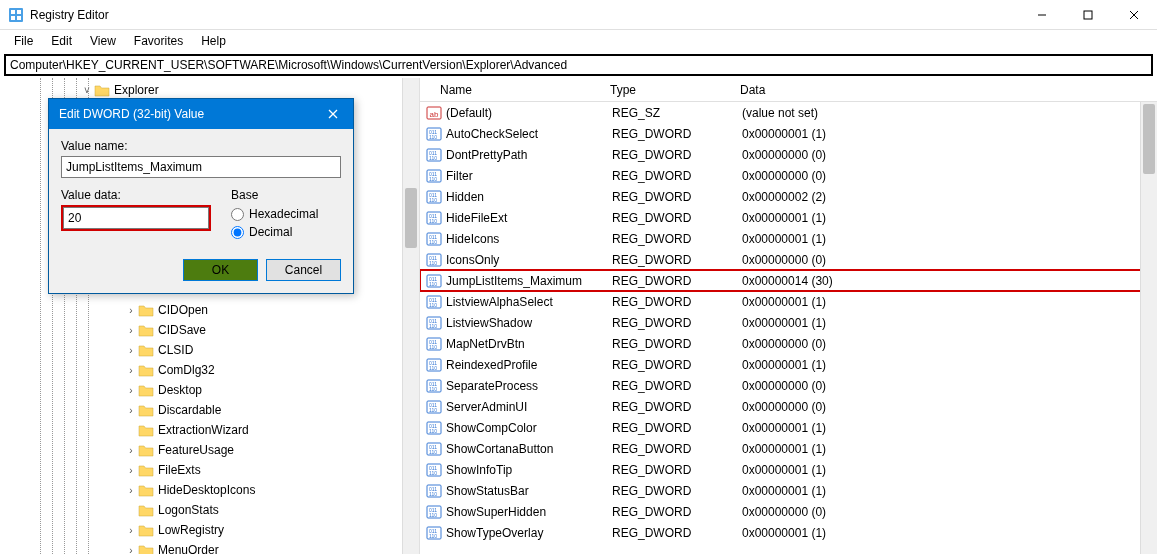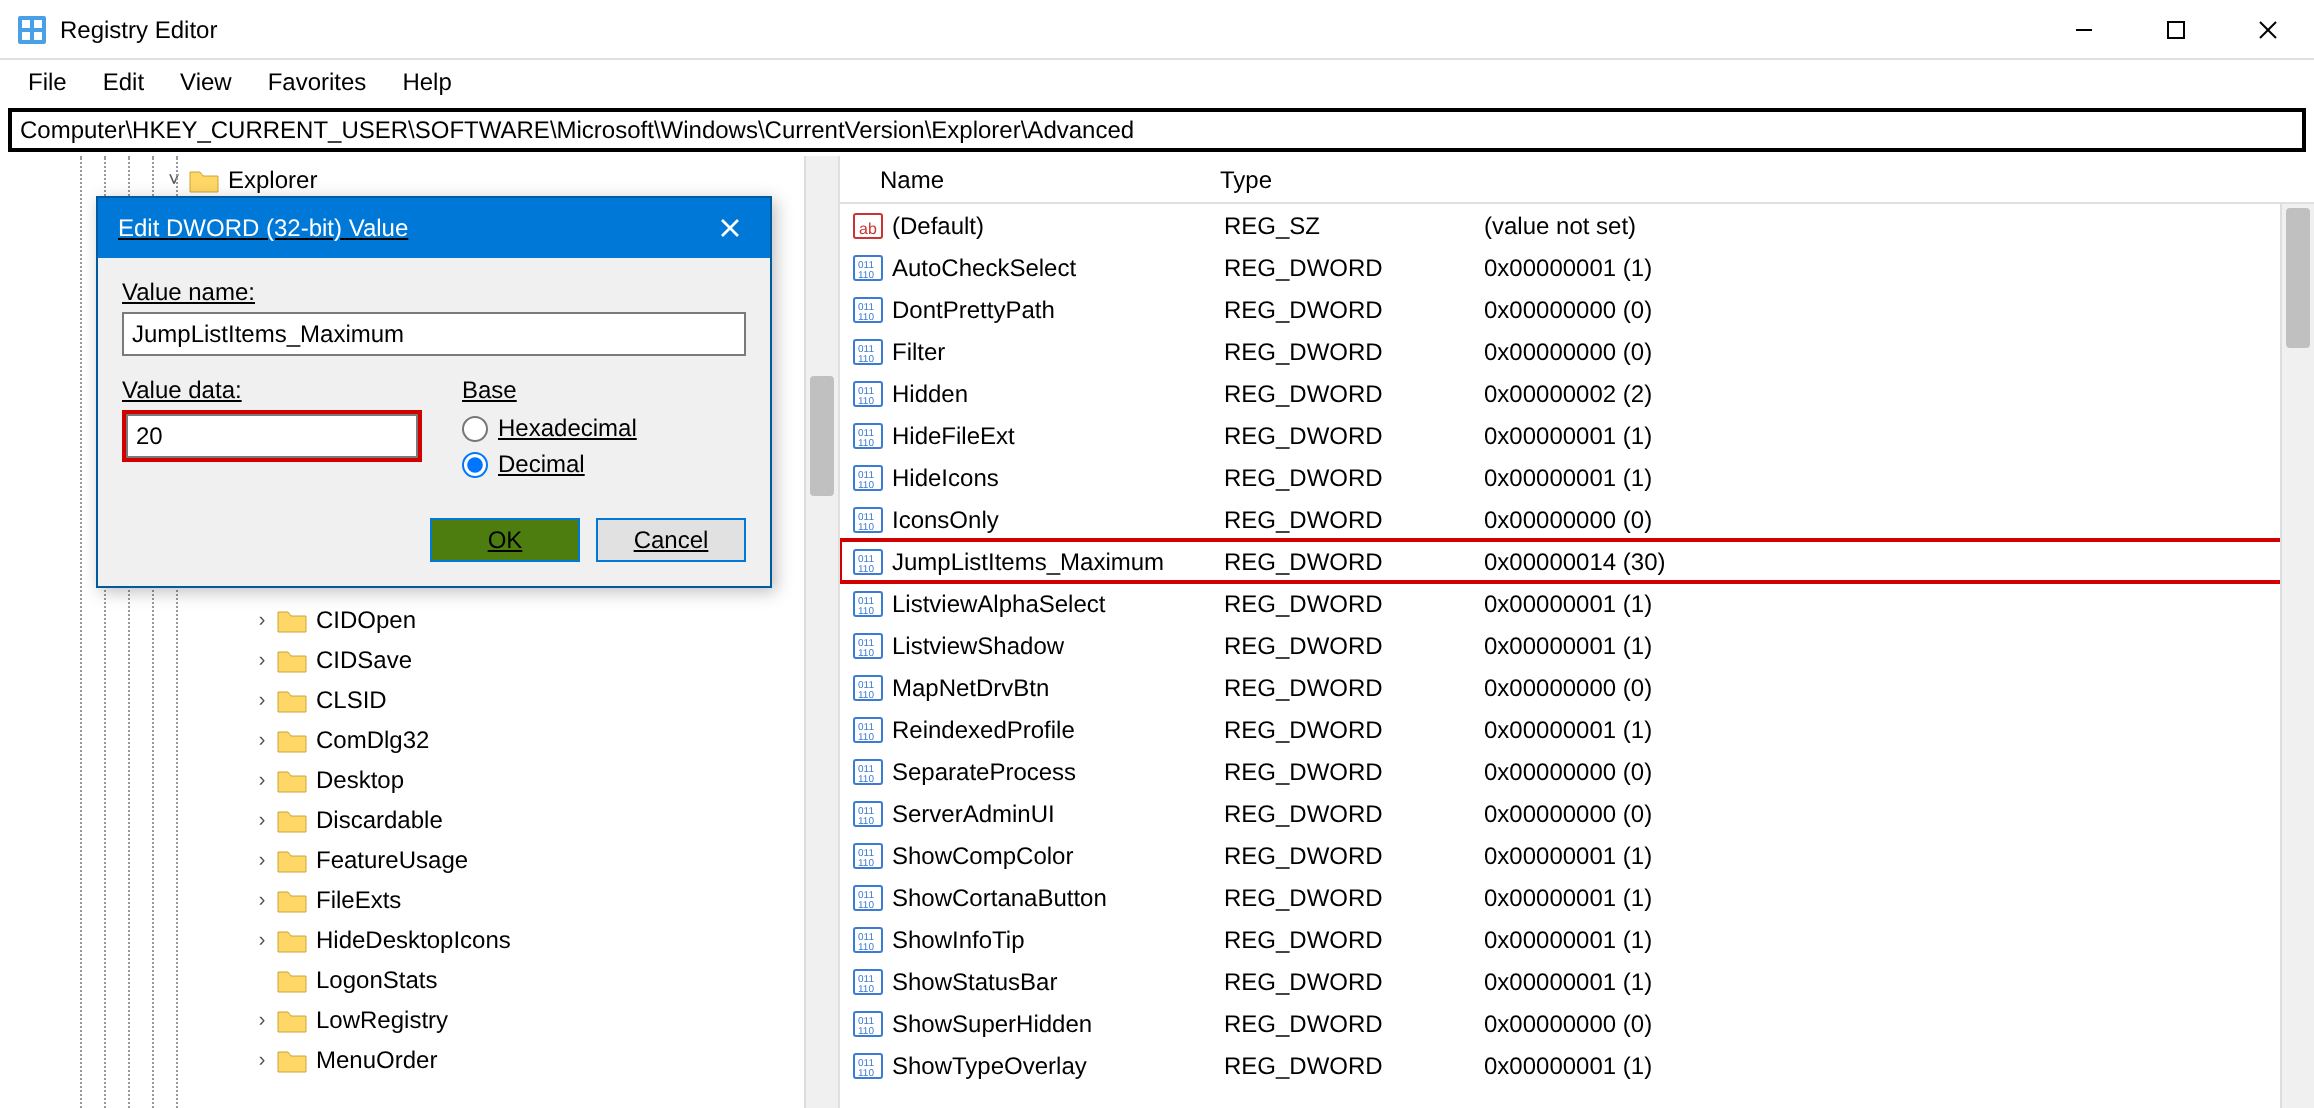--- a/index.html
+++ b/index.html
@@ -49,21 +49,21 @@
   .list-row .type { width: 130px; }
   .list-row .data { flex: 1; }
 
   
   .vscroll { position: absolute; right: 0; top: 24px; bottom: 0; width: 17px; background: #f0f0f0; border-left: 1px solid #ddd; }
   .vscroll .thumb { position: absolute; left: 2px; right: 2px; top: 2px; height: 70px; background: #c0c0c0; border-radius: 2px; }
   .tree-vscroll { position: absolute; right: 0; top: 0; bottom: 0; width: 17px; background: #f0f0f0; border-left: 1px solid #ddd; }
   .tree-vscroll .thumb { position: absolute; left: 2px; right: 2px; top: 110px; height: 60px; background: #c0c0c0; border-radius: 2px; }
 
   
-  .dialog { position: absolute; left: 48px; top: 98px; width: 338px; background: #fff; border: 1px solid #005a9e; box-shadow: 2px 2px 8px rgba(0,0,0,0.25); z-index: 50; text-decoration: underline; }
+  .dialog { position: absolute; left: 48px; top: 98px; width: 306px; background: #fff; border: 1px solid #005a9e; box-shadow: 2px 2px 8px rgba(0,0,0,0.25); z-index: 50; }
   .dialog .dlg-title { background: #fff; color: #0063b1; height: 30px; display: flex; align-items: center; padding-left: 10px; font-size: 12px; background: #ffffff; }
   .dialog .dlg-title { background: linear-gradient(#0078d7,#0078d7); color: #fff; }
   .dialog .dlg-title { background: #0078d7; }
   .dialog .dlg-title .t { flex: 1; }
   .dialog .dlg-close { width: 40px; height: 30px; display: flex; align-items: center; justify-content: center; color: #fff; }
   .dialog .dlg-body { padding: 10px 12px 12px 12px; background: #f0f0f0; }
   .dlg-label { font-size: 12px; margin-bottom: 3px; display: block; }
   .dlg-input { width: 100%; border: 1px solid #7a7a7a; padding: 3px 4px; font-size: 12px; background: #fff; margin-bottom: 10px; font-family: inherit; }
   .dlg-row2 { display: flex; gap: 20px; }
   .dlg-row2 .left { flex: 0 0 150px; }
@@ -190,20 +190,27 @@
           <span class="label">Desktop</span>
         </div>
         <div class="tree-row indent-3">
           <span class="expander">›</span>
           <span class="folder-icon"><svg class="folder-svg" viewBox="0 0 16 14" width="16" height="14">
               <path d="M1 3 h5 l1.5 2 H15 v8 H1 Z"></path>
             </svg></span>
           <span class="label">Discardable</span>
         </div>
         <div class="tree-row indent-3">
+          <span class="expander">&nbsp;</span>
+          <span class="folder-icon"><svg class="folder-svg" viewBox="0 0 16 14" width="16" height="14">
+              <path d="M1 3 h5 l1.5 2 H15 v8 H1 Z"></path>
+            </svg></span>
+          <span class="label">ExtractionWizard</span>
+        </div>
+        <div class="tree-row indent-3">
           <span class="expander">›</span>
           <span class="folder-icon"><svg class="folder-svg" viewBox="0 0 16 14" width="16" height="14">
               <path d="M1 3 h5 l1.5 2 H15 v8 H1 Z"></path>
             </svg></span>
           <span class="label">FeatureUsage</span>
         </div>
         <div class="tree-row indent-3">
           <span class="expander">›</span>
           <span class="folder-icon"><svg class="folder-svg" viewBox="0 0 16 14" width="16" height="14">
               <path d="M1 3 h5 l1.5 2 H15 v8 H1 Z"></path>
@@ -241,20 +248,21 @@
       </div>
     <div class="tree-vscroll">
         <div class="thumb"></div>
       </div>
   </div>
 
   <div class="list-pane">
     <div class="list-header">
       <div class="col-name">Name</div>
       <div class="col-type">Type</div>
+      <div class="col-data">Data</div>
     </div>
     <div class="list-body" id="list-body">
         <div class="list-row">
           <span class="val-icon"><svg viewBox="0 0 16 16" width="16" height="16">
               <rect x="1" y="2" width="14" height="12" rx="1" fill="#fff" stroke="#c33"></rect>
               <text x="8" y="12" text-anchor="middle" font-size="8" fill="#c33" font-family="Arial">ab</text>
             </svg></span>
           <span class="name">(Default)</span>
           <span class="type">REG_SZ</span>
           <span class="data">(value not set)</span>

